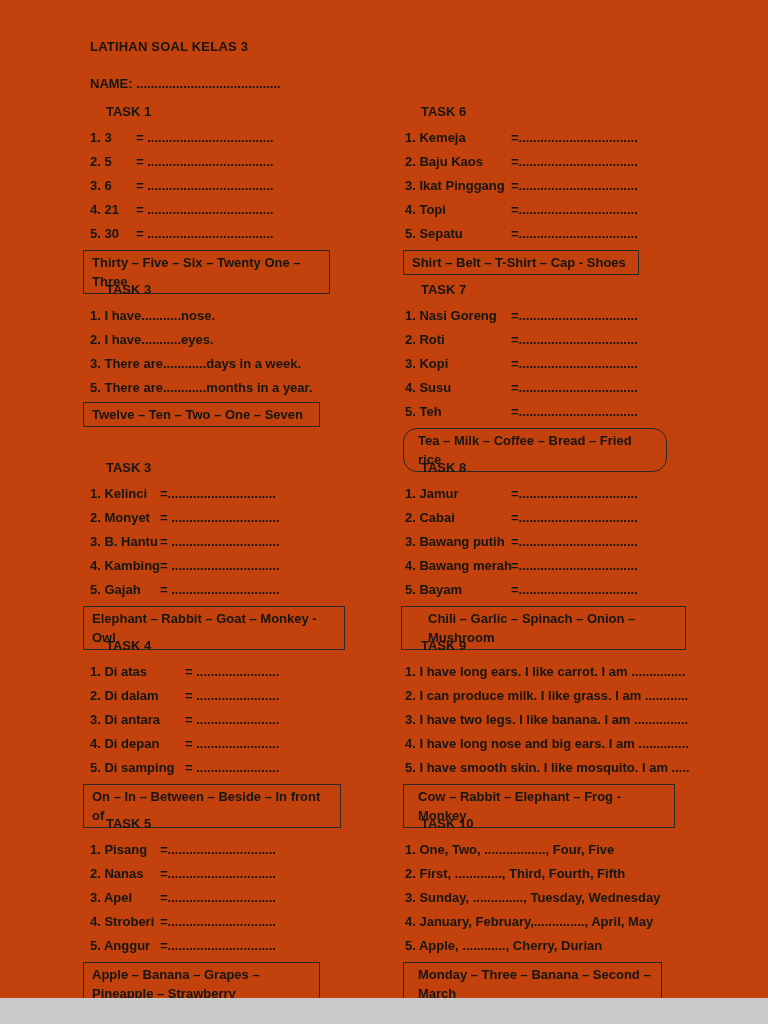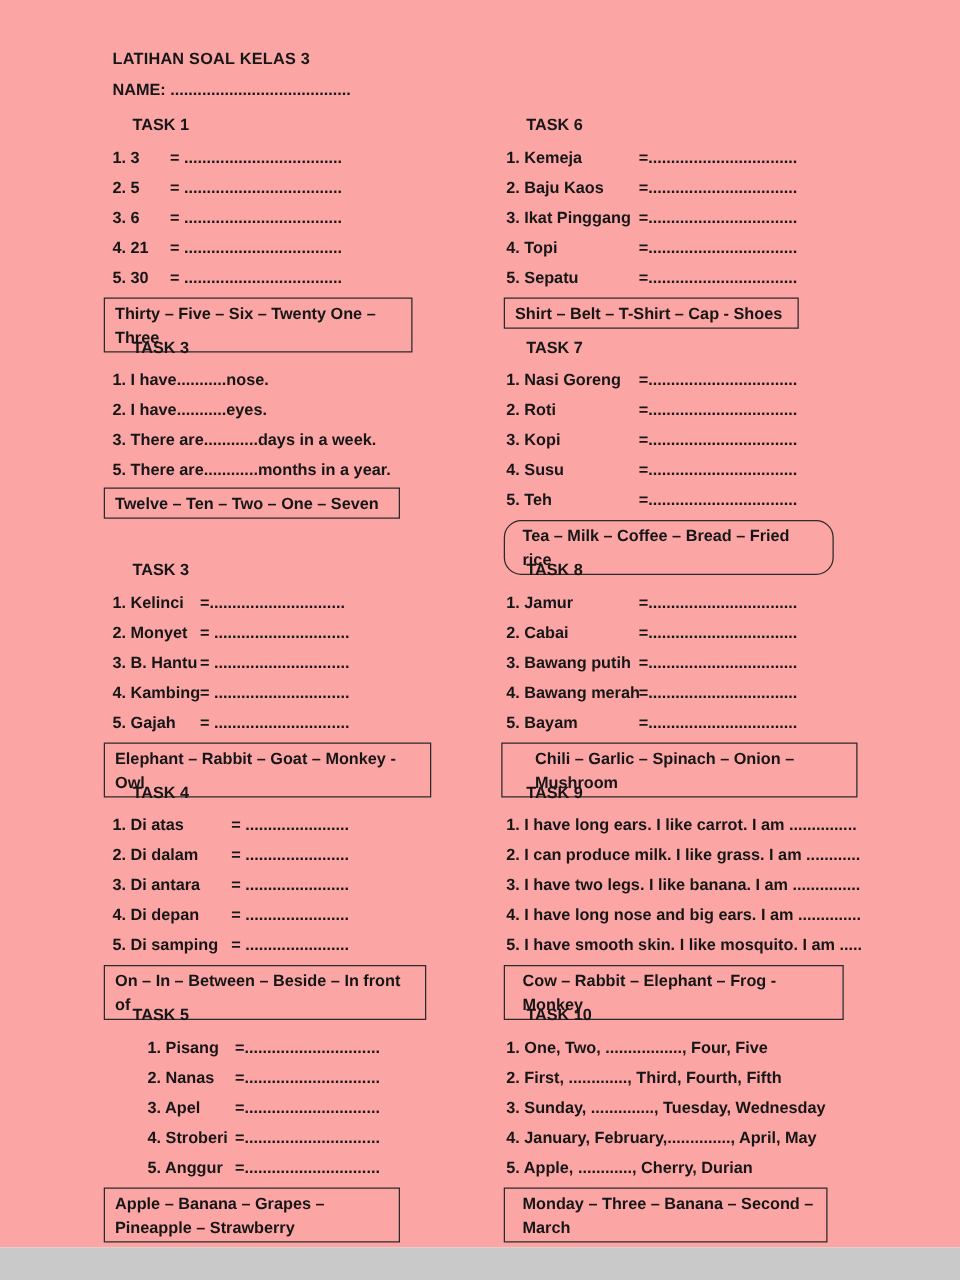--- a/index.html
+++ b/index.html
@@ -1,37 +1,37 @@
 <!DOCTYPE html>
 <html><head>
 <meta charset="utf-8">
 <style>
   html,body{margin:0;padding:0;background:#ffffff;}
   .page{
     width:768px;height:998px;box-sizing:border-box;
     padding:34px 50px 0 90px;
-    background:#fca5a5;color:#161616;
+    background:#c2410c;color:#161616;
     font-family:"Liberation Sans","DejaVu Sans",sans-serif;
     font-weight:700;font-size:13px;overflow:hidden;
   }
   .doc-title{line-height:25px;letter-spacing:.2px;}
-  .name-line{line-height:26px;margin-bottom:2px;}
+  .name-line{line-height:26px;margin-bottom:2px;margin-top:12px;}
   .columns{display:flex;}
   .col-left{width:315px;flex:0 0 315px;}
   .col-right{flex:1 1 auto;}
   .task{height:178px;}
   .task-5,.task-10{height:auto;}
   .task-title{line-height:25px;margin-bottom:2px;margin-left:16px;}
   .item{line-height:24px;display:flex;white-space:nowrap;}
   .item-label{flex:0 0 auto;}
   .item-value{flex:0 0 auto;}
   .task-1 .item-label{width:46px;}
   .task-3 .item-label{width:70px;}
   .task-4 .item-label{width:95px;}
-  .task-5 .item-label{width:70px;margin-left:28px;}
+  .task-5 .item-label{width:70px;}
   .task-6 .item-label{width:106px;}
   .task-7 .item-label{width:106px;}
   .task-8 .item-label{width:106px;}
   .answer-box{
     border:1.5px solid #2a2a2a;box-sizing:border-box;
     margin-top:4px;margin-left:-7px;
     padding:2px 8px;line-height:19px;display:block;
   }
   .task-1 .answer-box{width:247px;}
   .task-2 .answer-box{width:237px;margin-top:2px;}

